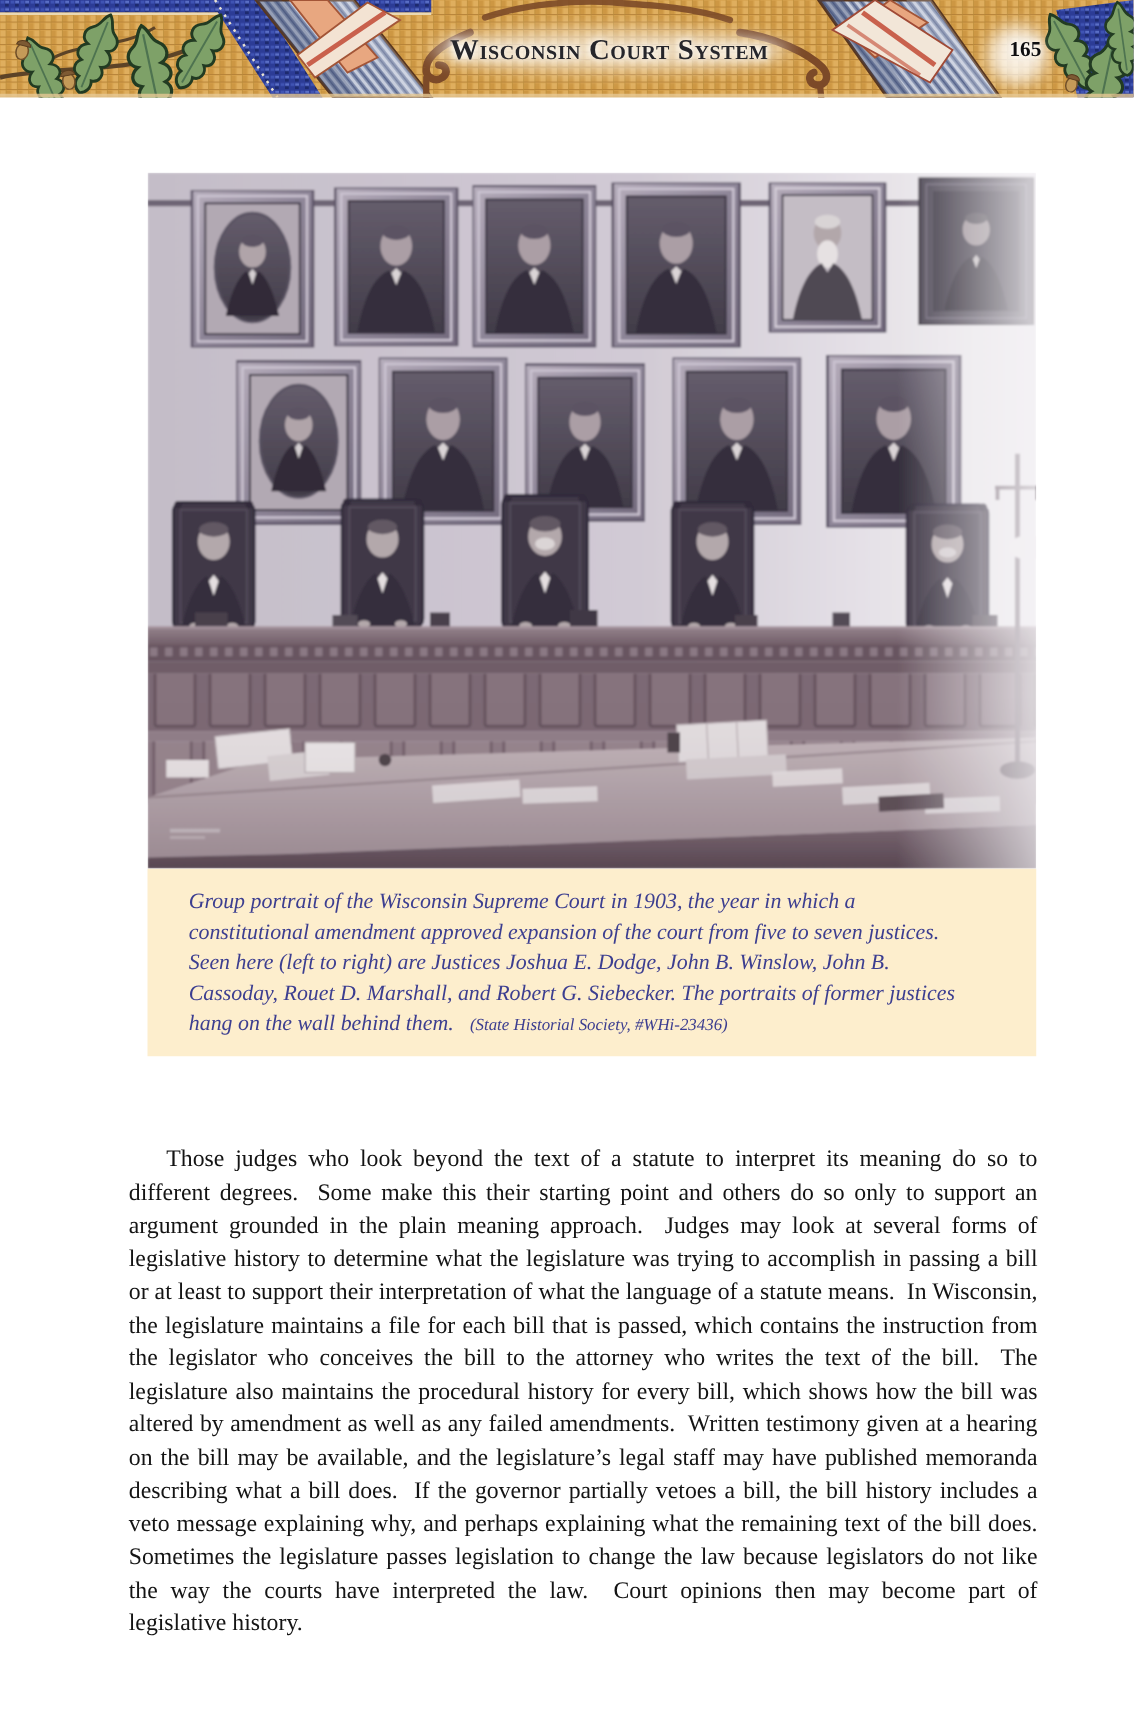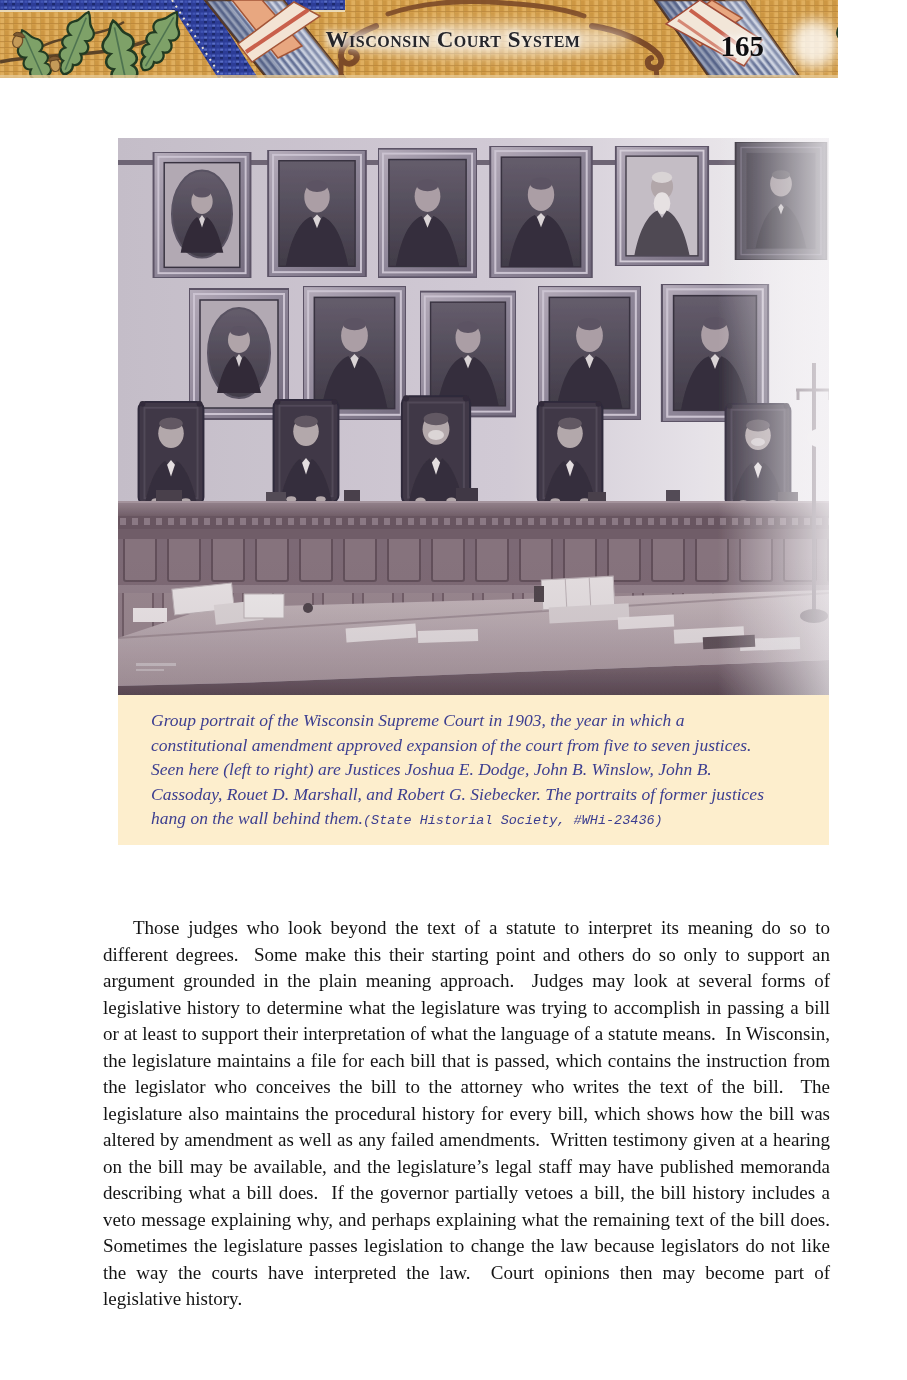--- a/index.html
+++ b/index.html
@@ -1,49 +1,49 @@
 <!DOCTYPE html>
 <html><head>
 <meta charset="utf-8">
 <style>
   html,body{margin:0;padding:0;background:#ffffff;}
   body{width:907px;height:1380px;overflow:hidden;position:relative;
        font-family:"Liberation Serif", serif;}
   .page{position:absolute;left:0;top:0;width:907px;height:1380px;background:#fff;}
 
   
-  .banner{position:absolute;left:0;top:0;width:838px;height:78px;overflow:hidden;}
+  .banner{position:absolute;left:0;top:0;width:907px;height:78px;overflow:hidden;}
   .banner svg{position:absolute;left:0;top:0;}
   .banner-title{
     position:absolute;left:0;right:0;top:27px;text-align:center;
     transform:translateX(34px);
     font-family:"Liberation Serif",serif;font-weight:bold;font-size:23px;
     font-variant:small-caps;letter-spacing:0.5px;color:#26262b;
     text-shadow:0 0 5px #fff,0 0 9px #fff,0 0 14px rgba(255,255,255,.9);
   }
   .banner-pageno{
     position:absolute;right:74px;top:30px;
-    font-family:"Liberation Serif",serif;font-weight:bold;font-size:29px;color:#0e0e10;
+    font-family:"Liberation Serif",serif;font-weight:bold;font-size:17px;color:#0e0e10;
     text-shadow:0 0 5px #fff,0 0 9px #fff,0 0 13px rgba(255,255,255,.95);
   }
 
   
   .photo{position:absolute;left:118px;top:138px;width:711px;height:557px;overflow:hidden;}
 
   
   .caption-box{
     position:absolute;left:118px;top:695px;width:711px;height:150px;
     background:#fdeecd;
   }
   .caption-text{
     margin:13px 56px 0 33px;width:622px;
     font-style:italic;font-size:17.5px;line-height:24.5px;color:#3c3e90;
   }
   .caption-credit{
-    font-size:13.5px;letter-spacing:0;white-space:nowrap;font-family:Liberation Mono, monospace;
+    font-size:13.5px;margin-left:13px;letter-spacing:0;white-space:nowrap;
   }
 
   
   .bodytext{
     position:absolute;left:103px;top:862px;width:727px;
     font-size:19px;line-height:26.5px;color:#141414;
     text-align:justify;white-space:pre-wrap;
   }
   .bodytext p{margin:0;text-indent:30px;}
 </style>

